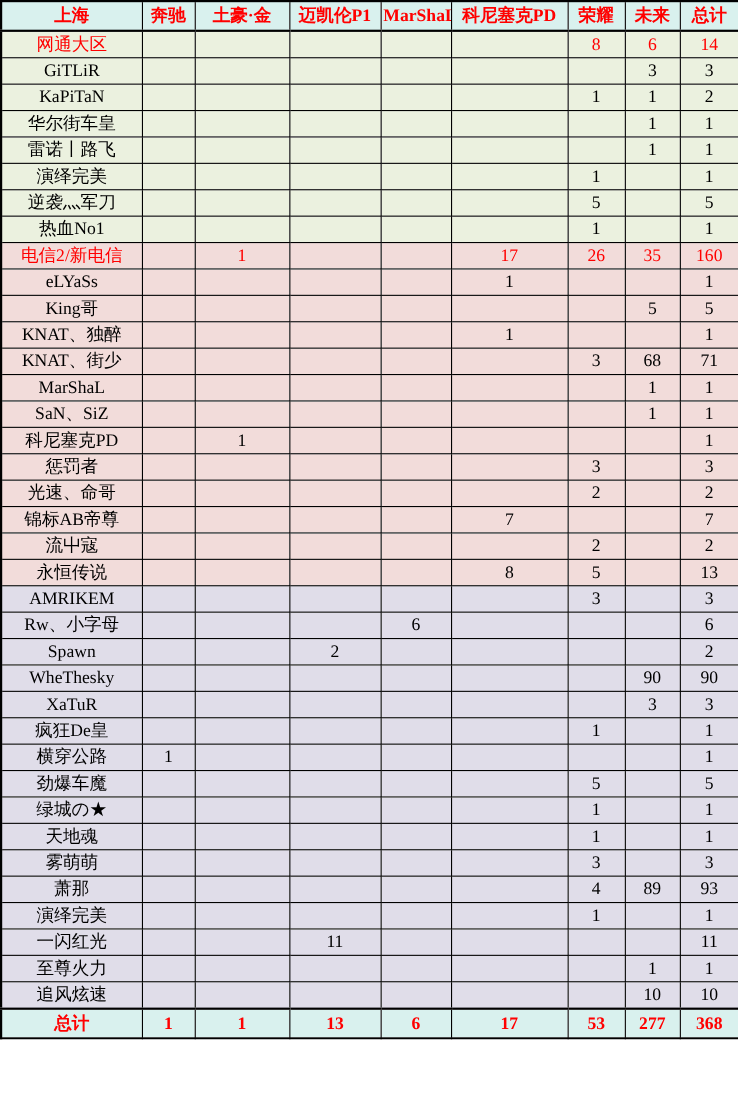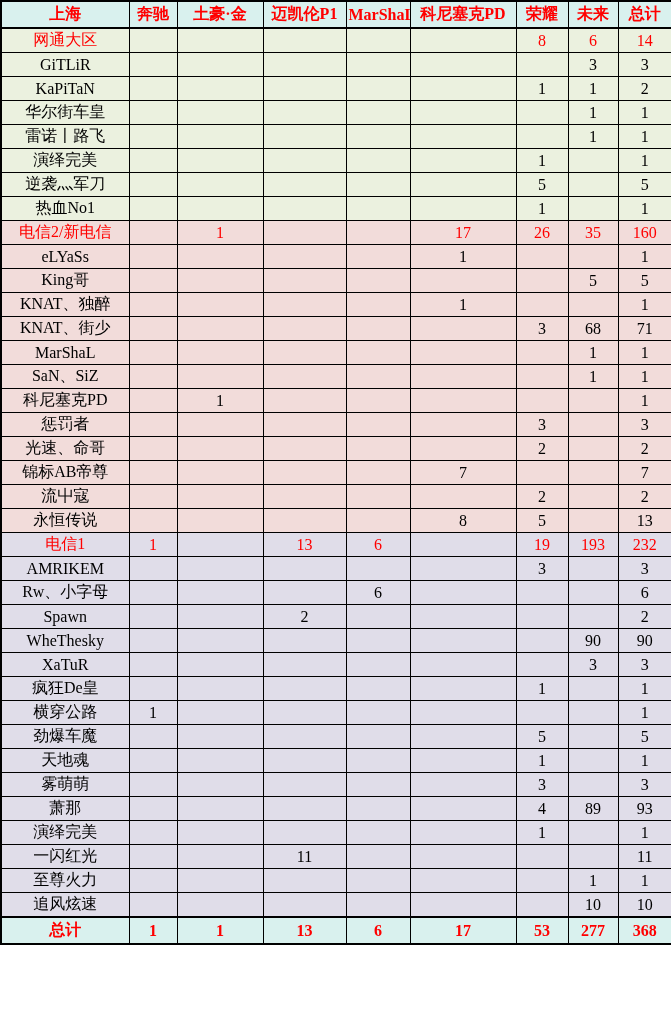--- a/index.html
+++ b/index.html
@@ -273,31 +273,20 @@
           <td>永恒传说</td>
           <td></td>
           <td></td>
           <td></td>
           <td></td>
           <td>8</td>
           <td>5</td>
           <td></td>
           <td>13</td>
         </tr>
-        <tr class="lav group">
-          <td>电信1</td>
-          <td>1</td>
-          <td></td>
-          <td>13</td>
-          <td>6</td>
-          <td></td>
-          <td>19</td>
-          <td>193</td>
-          <td>232</td>
-        </tr>
         <tr class="lav">
           <td>AMRIKEM</td>
           <td></td>
           <td></td>
           <td></td>
           <td></td>
           <td></td>
           <td>3</td>
           <td></td>
           <td>3</td>
@@ -371,20 +360,31 @@
         <tr class="lav">
           <td>劲爆车魔</td>
           <td></td>
           <td></td>
           <td></td>
           <td></td>
           <td></td>
           <td>5</td>
           <td></td>
           <td>5</td>
+        </tr>
+        <tr class="lav">
+          <td>绿城の★</td>
+          <td></td>
+          <td></td>
+          <td></td>
+          <td></td>
+          <td></td>
+          <td>1</td>
+          <td></td>
+          <td>1</td>
         </tr>
         <tr class="lav">
           <td>天地魂</td>
           <td></td>
           <td></td>
           <td></td>
           <td></td>
           <td></td>
           <td>1</td>
           <td></td>

